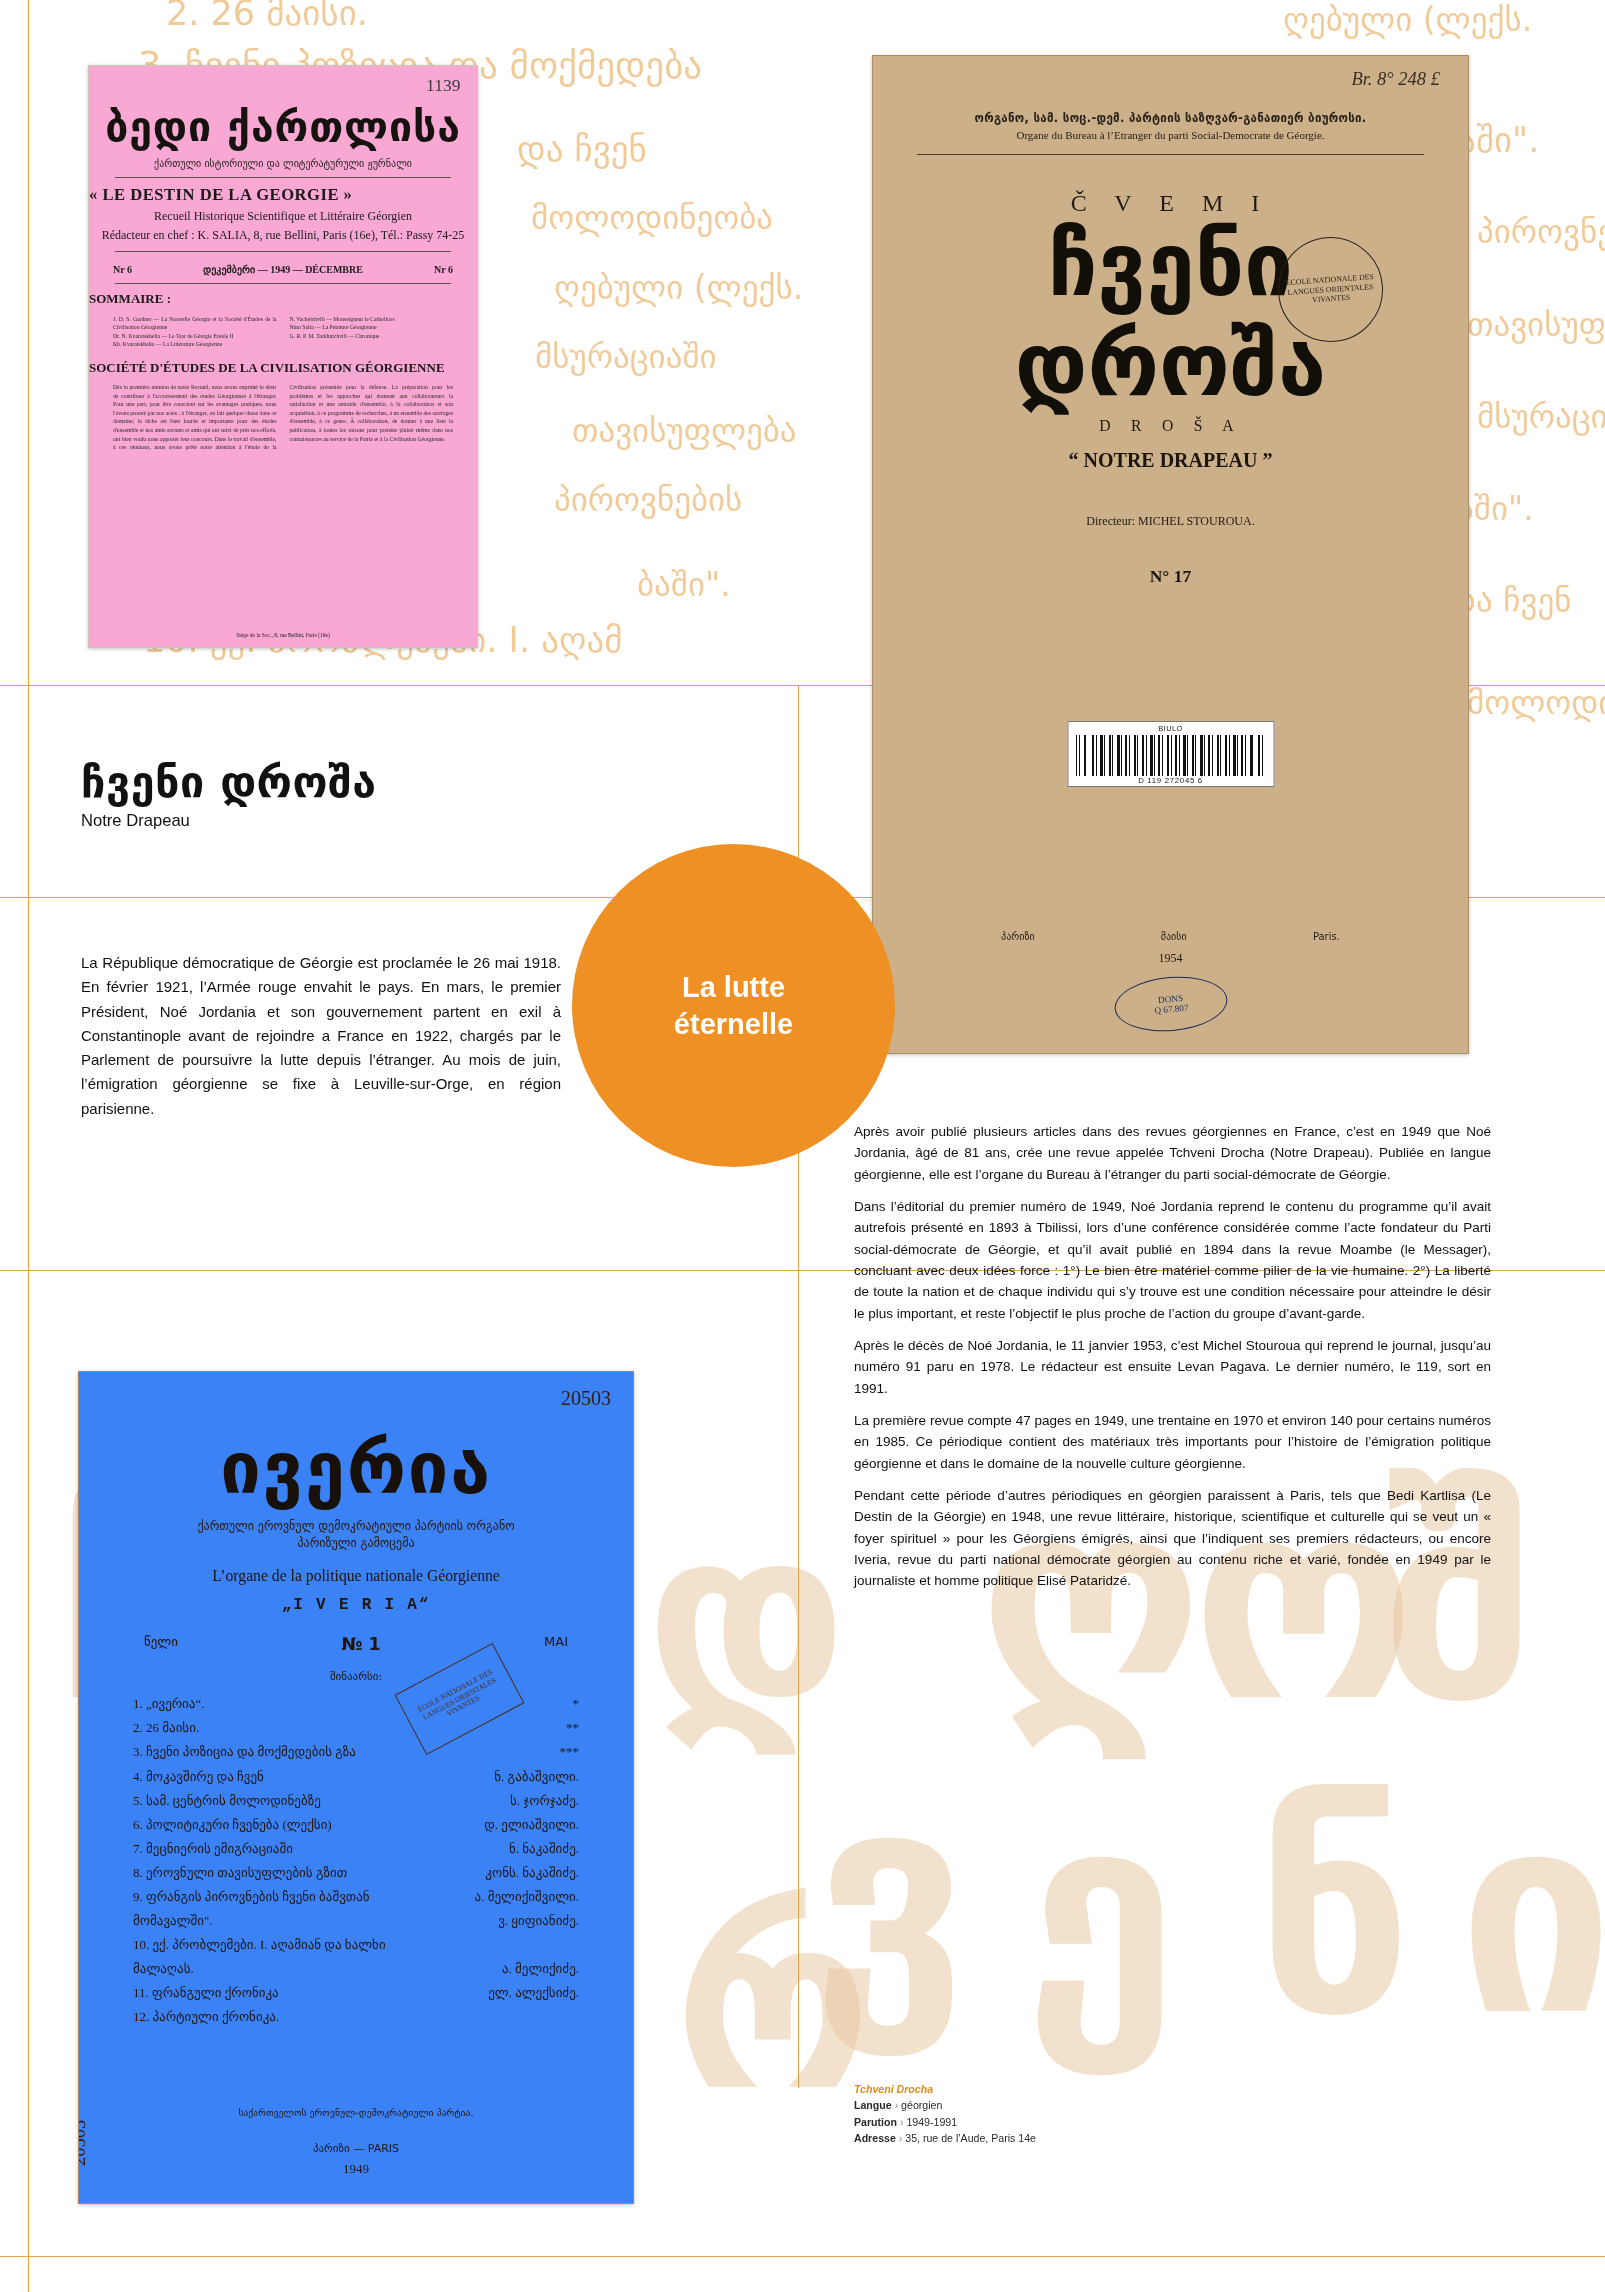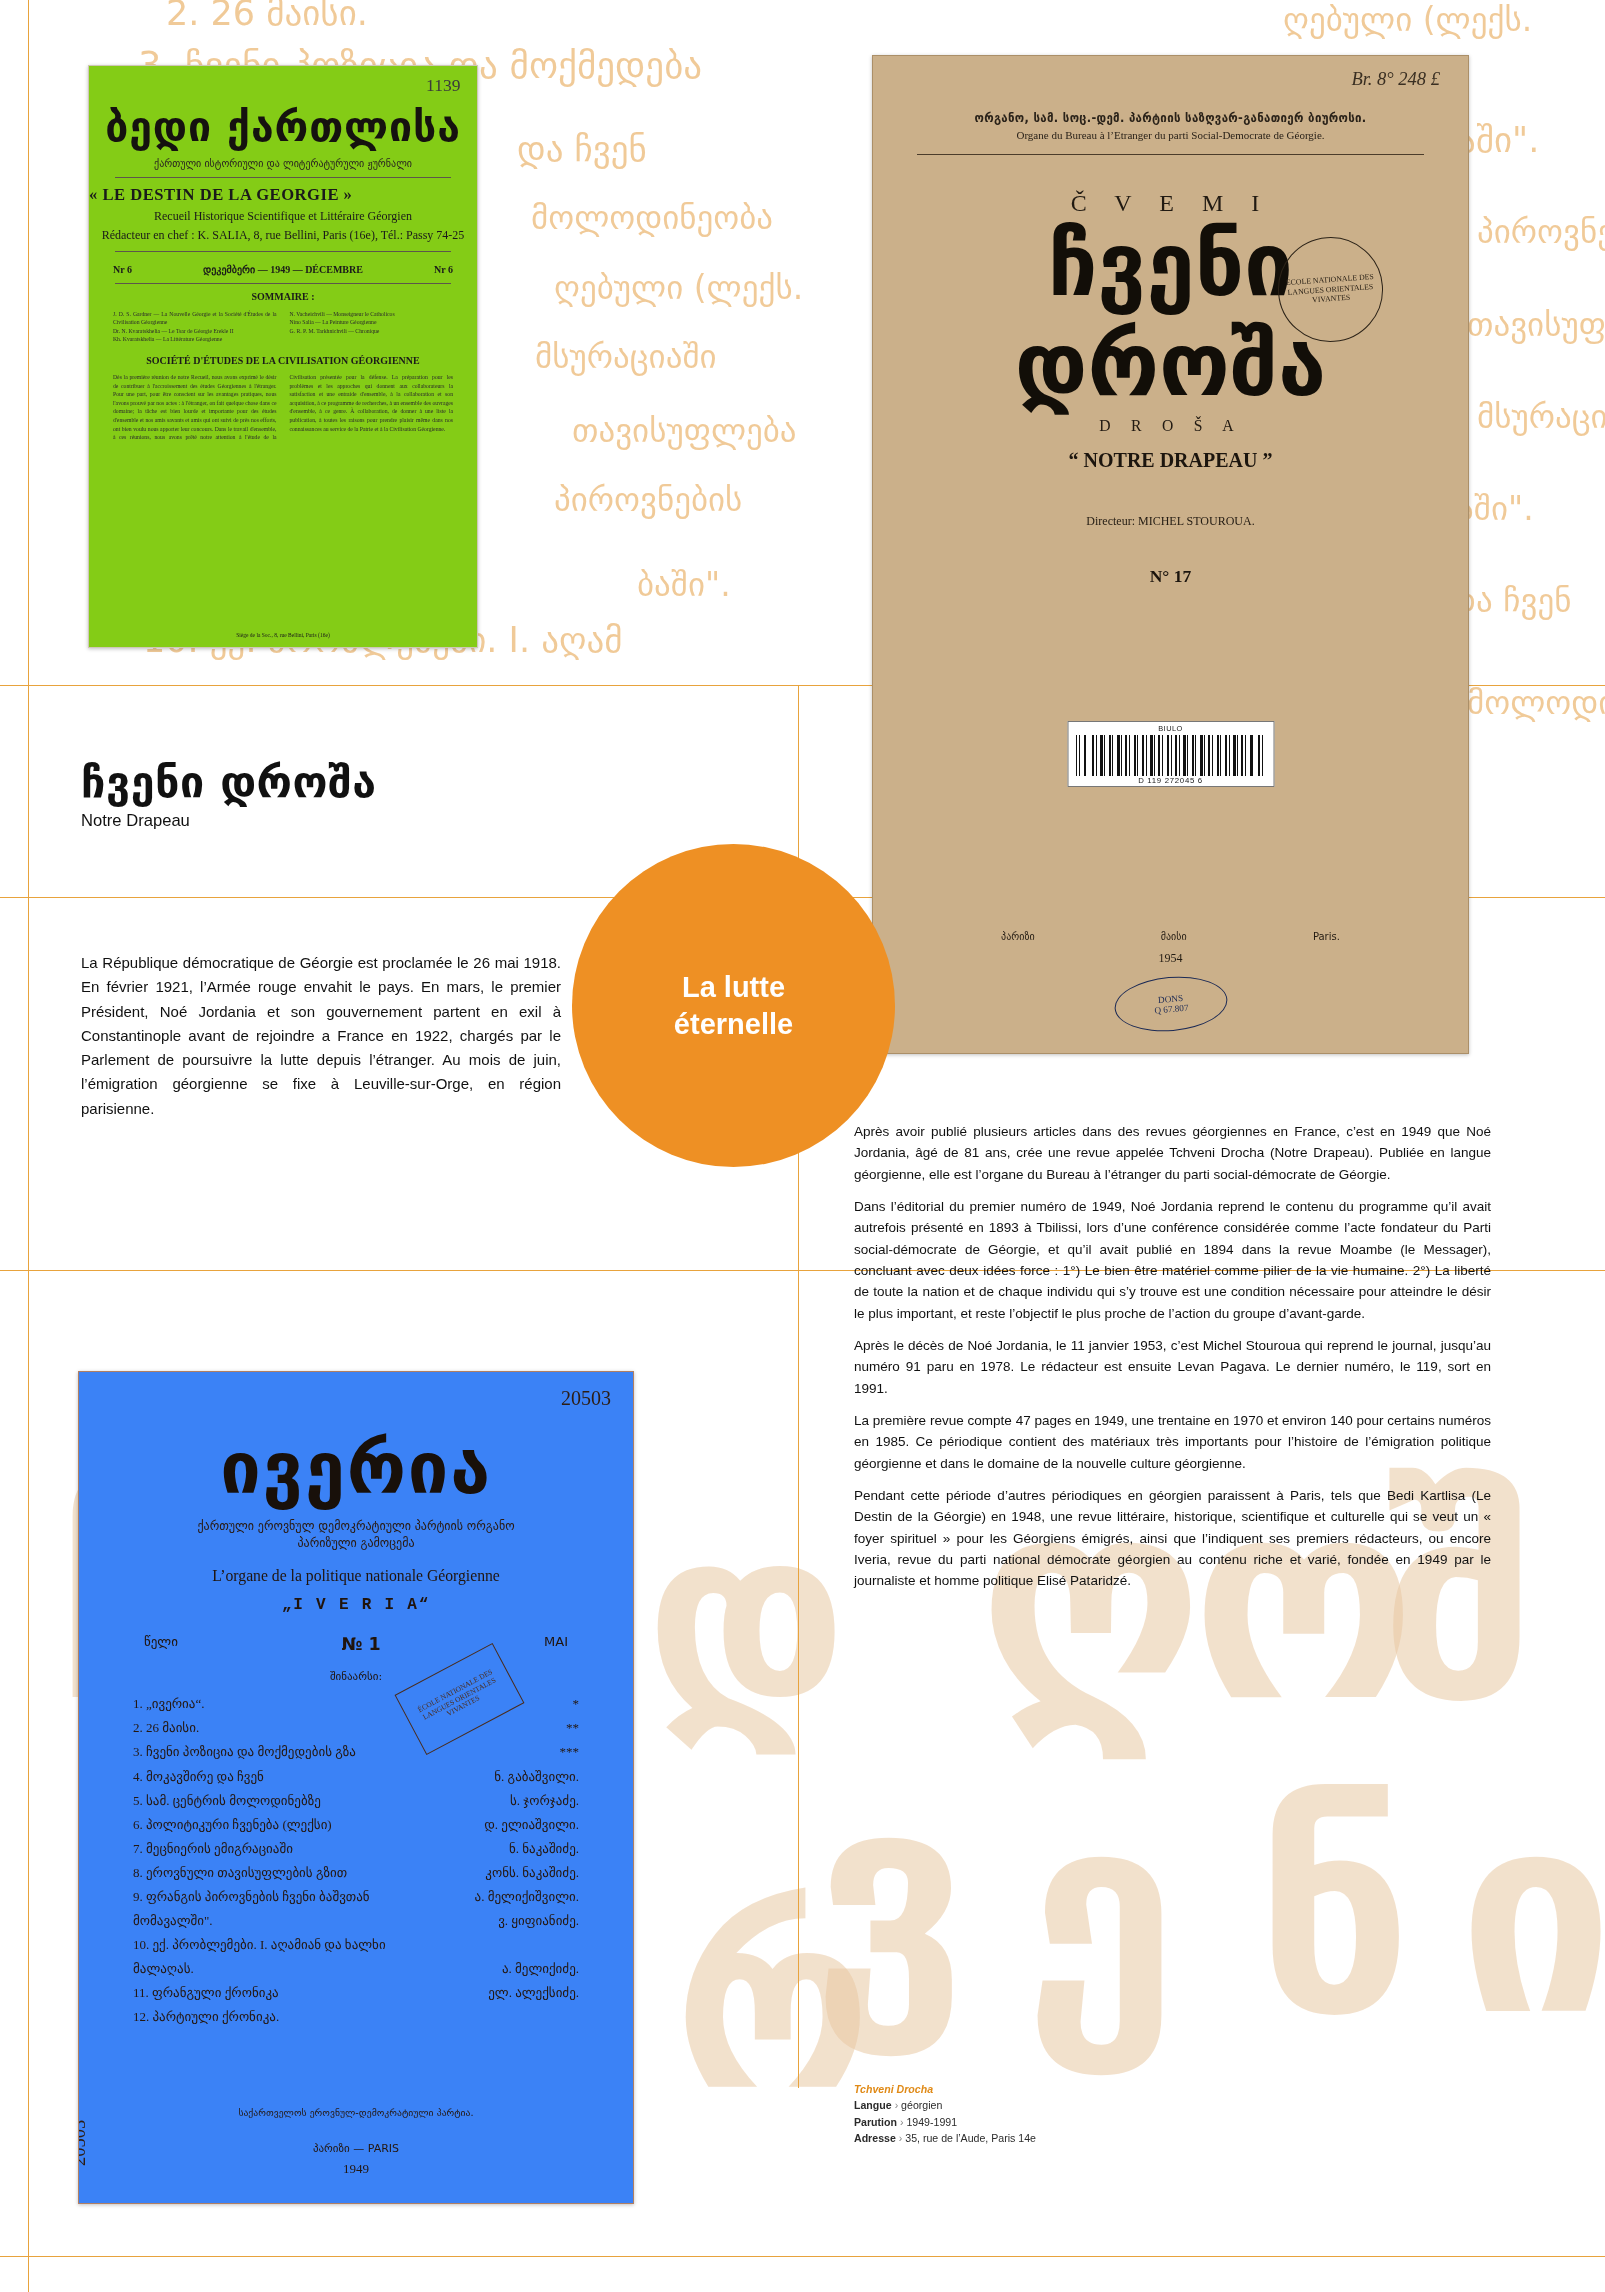--- a/index.html
+++ b/index.html
@@ -54,21 +54,21 @@
   .doc {
     position:absolute;
     z-index:3;
     box-shadow:0 0.9px 3.7px rgba(0,0,0,.25);
     overflow:hidden;
   }
 
   
   #doc-bedi {
     left:88px; top:65px; width:388px; height:581px;
-    background:#84cc16;
+    background:#f9a8d4;
     border:0.9px solid #cfc7b6;
   }
   #doc-bedi .d-num {
     position:absolute; right:16.6px; top:9.2px;
     font-family:"Liberation Serif", serif;
     font-size:17.5px; color:#3b3b3b;
   }
   #doc-bedi .d-title {
     text-align:center;
     font-family:"DejaVu Sans", sans-serif;
@@ -113,21 +113,21 @@
     columns:2;
     column-gap:13px;
     font-family:"Liberation Serif", serif;
     font-size:5.7px;
     line-height:1.5;
     text-align:justify;
     padding:7.4px 24px;
     color:#2b2b2b;
   }
   #doc-bedi .d-summary-h {
-    text-align:center; font-size:10px; font-weight:700;
+    text-align:left; font-size:13px; font-weight:700;
     font-family:"Liberation Serif", serif;
     margin-top:3.7px;
   }
   #doc-bedi .d-foot {
     position:absolute; bottom:9.2px; left:0; right:0;
     text-align:center; font-size:5.5px;
     font-family:"Liberation Serif", serif;
   }
 
   

